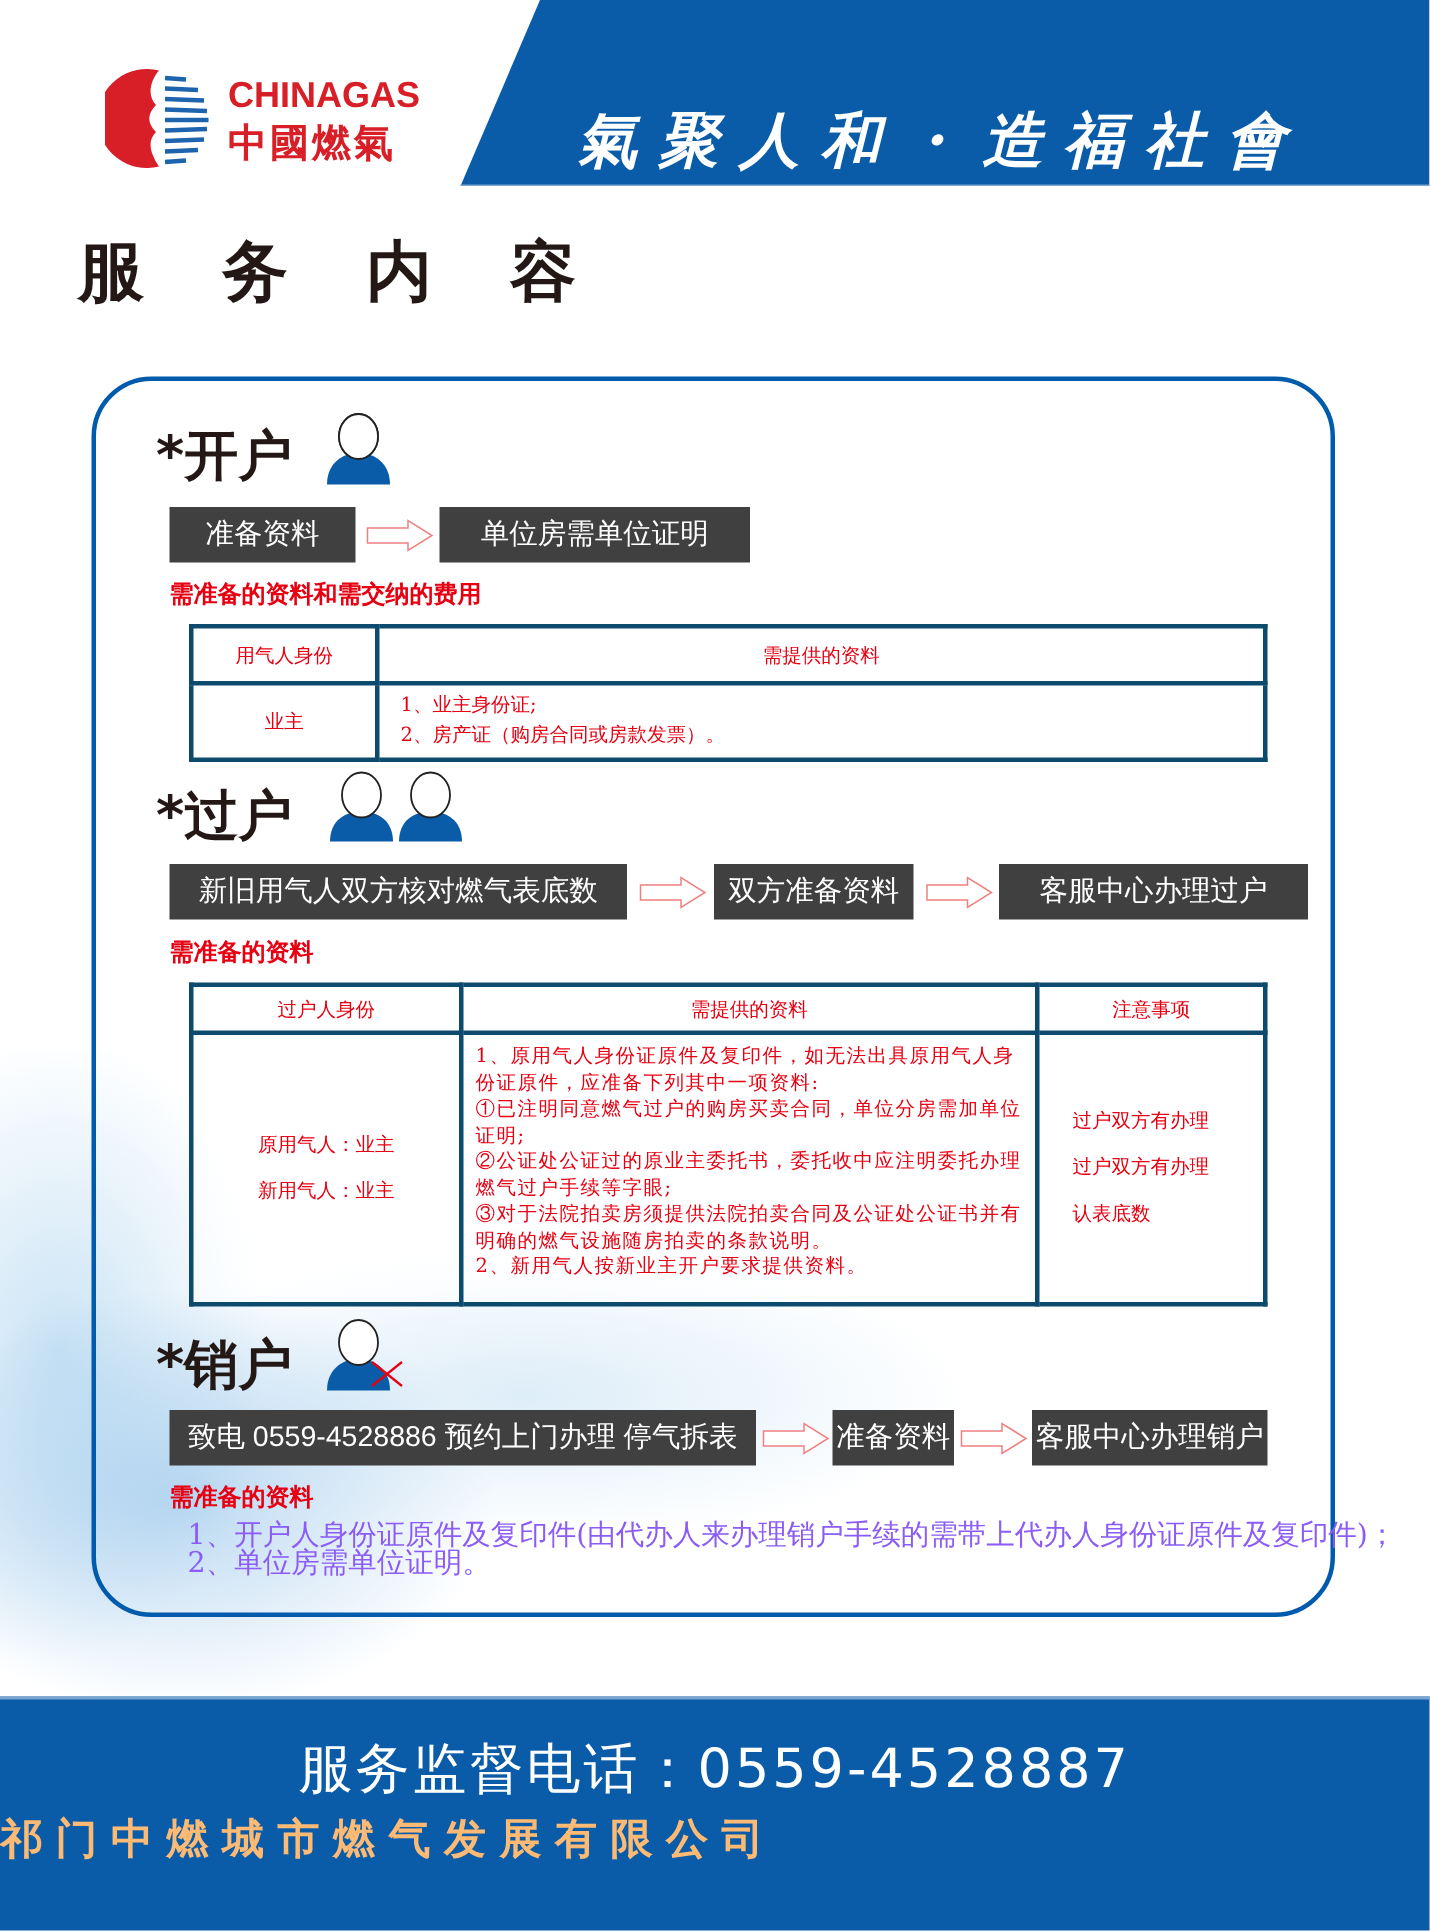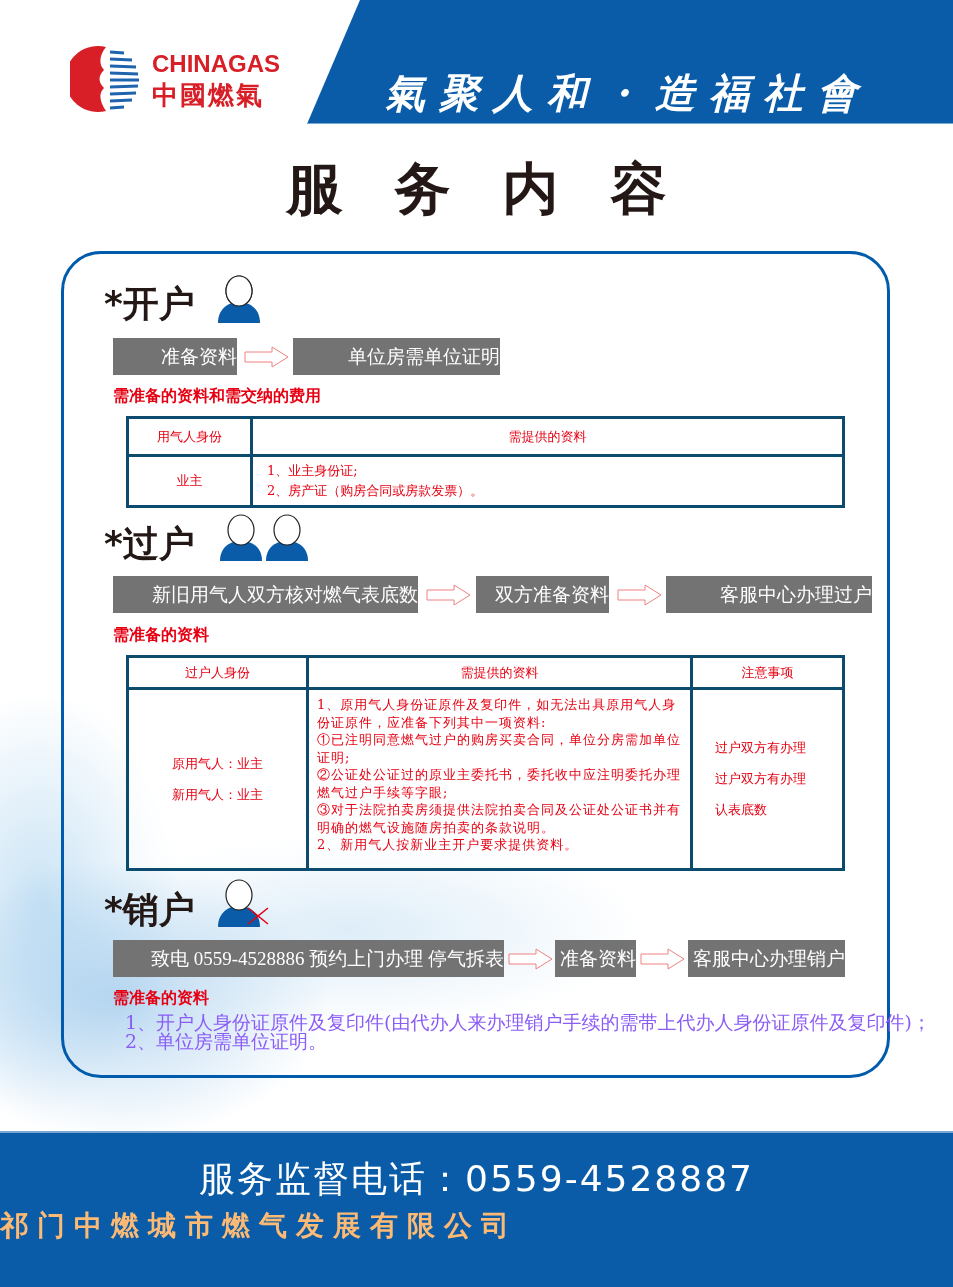--- a/index.html
+++ b/index.html
@@ -14,29 +14,29 @@
   }
 
   
   .header { position: absolute; left: 0; top: 0; width: 953px; height: 124px; }
   .header-band { position: absolute; left: 0; top: 0; width: 953px; height: 124px; }
   .logo { position: absolute; left: 70px; top: 44px; width: 240px; height: 70px; }
   .logo-en { position: absolute; left: 82px; top: 6px; font-family: "Liberation Sans", sans-serif; font-weight: bold; font-size: 24px; color: #d81e26; letter-spacing: 0px; }
   .logo-cn { position: absolute; left: 82px; top: 34px; font-weight: bold; font-size: 26px; color: #d81e26; letter-spacing: 2px; }
   .slogan { position: absolute; left: 385px; top: 66px; font-family: "DejaVu Serif", serif; font-size: 40px; color: #ffffff; letter-spacing: 14px; font-weight: bold; font-style: italic; }
 
-  .page-title { position: absolute; left: 0; width: 953px; top: 152px; text-align: center; font-weight: bold; font-size: 56px; color: #231815; letter-spacing: 52px; padding-left: 52px; }
+  .page-title { position: absolute; left: 0; width: 953px; top: 152px; text-align: left; font-weight: bold; font-size: 44px; color: #231815; letter-spacing: 52px; padding-left: 52px; }
 
   
   .frame { position: absolute; left: 61px; top: 251px; width: 829px; height: 827px; border: 3px solid #005bac; border-radius: 40px; }
 
   .section-title { position: absolute; font-weight: bold; font-size: 36px; color: #231815; }
   .person-icon { position: absolute; }
 
-  .step { position: absolute; height: 37px; background: #737373; color: #ffffff; font-family: Liberation Serif, serif; font-size: 19px; line-height: 37px; text-align: right; white-space: nowrap; }
+  .step { position: absolute; height: 37px; background: #404040; color: #ffffff; font-family: Liberation Sans, sans-serif; font-size: 19px; line-height: 37px; text-align: center; white-space: nowrap; }
   .arrow { position: absolute; }
 
   .red-heading { position: absolute; font-weight: bold; font-size: 16px; color: #e60012; }
 
   table.doc { position: absolute; border-collapse: collapse; font-family: "DejaVu Serif", serif; color: #e60012; font-size: 13px; background: rgba(255,255,255,0.5); }
   table.doc td, table.doc th { border: 3px solid #0c4a6e; font-weight: normal; }
   table.doc th { height: 38px; text-align: center; }
   .cell-left { text-align: center; }
   .cell-list { padding: 4px 14px; line-height: 20px; text-align: left; }
   .cell-note { padding: 4px 22px; line-height: 31px; text-align: left; }

